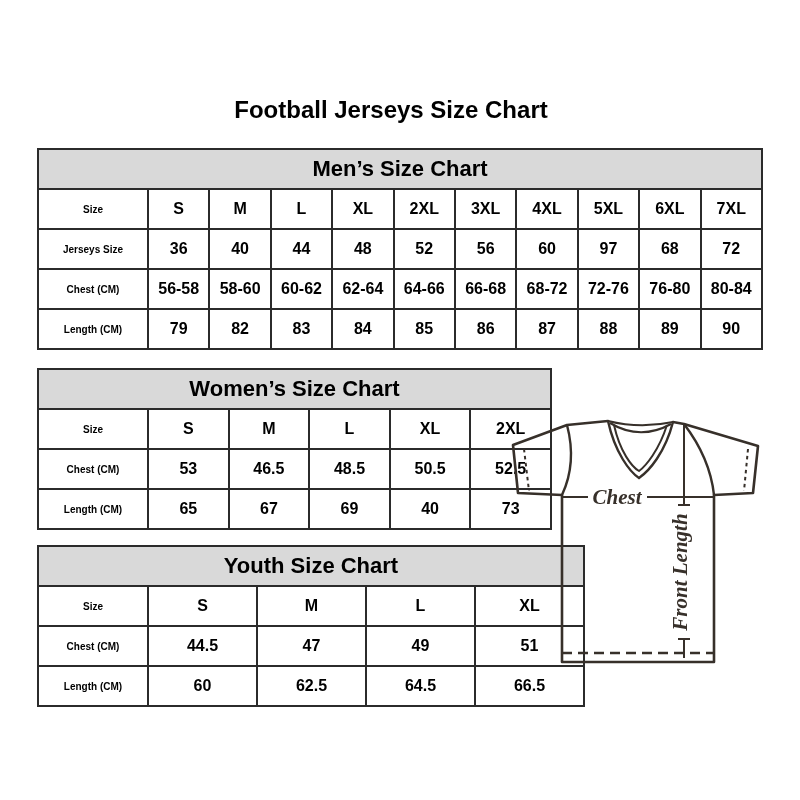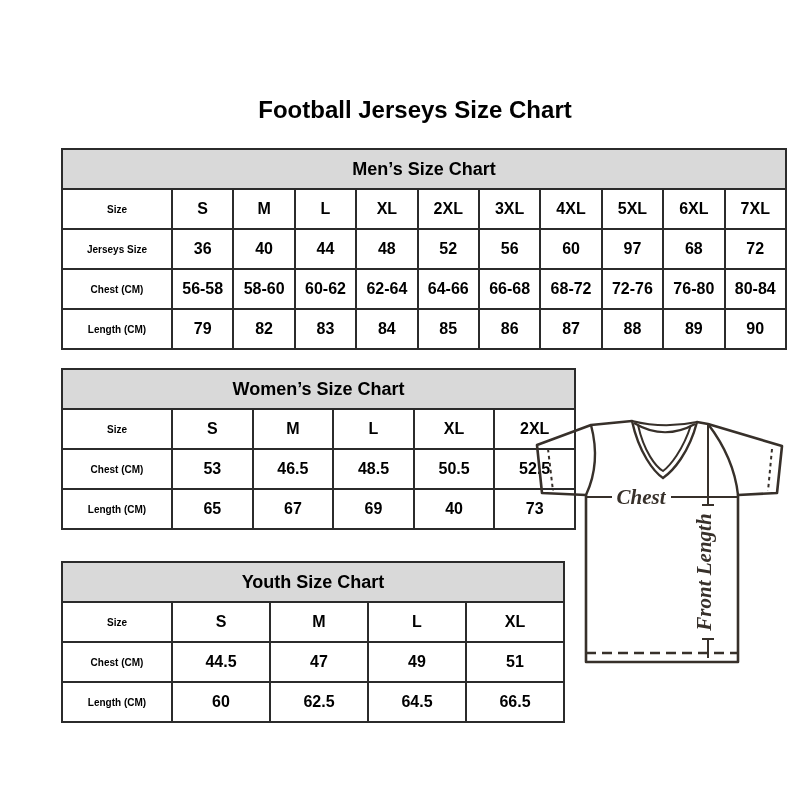--- a/index.html
+++ b/index.html
@@ -1,47 +1,47 @@
 <!DOCTYPE html>
 <html><head>
 <meta charset="utf-8">
 <style>
   html, body { margin:0; padding:0; }
   body {
     width:800px; height:800px; background:#ffffff;
     font-family:"Liberation Sans", sans-serif;
     position:relative; overflow:hidden;
   }
-  .page { position:absolute; inset:0; background:#ffffff;margin-left:24px; }
+  .page { position:absolute; inset:0; background:#ffffff; }
 
   .title {
     position:absolute; left:0; top:96px; width:782px;
     margin:0; text-align:center;
     font-size:24px; font-weight:bold; color:#000000;
   }
 
   table.tbl {
     position:absolute; border-collapse:collapse; table-layout:fixed;
     background:#ffffff;
   }
   table.tbl tr { height:40px; }
   table.tbl th, table.tbl td {
     border:2px solid #2b2b2b; padding:0;
     text-align:center; vertical-align:middle;
     font-weight:bold; color:#000000; font-size:16px;
     overflow:hidden; white-space:nowrap;
   }
   table.tbl th.tbl-title {
-    background:#d9d9d9; font-size:18px;
+    background:#d9d9d9; font-size:22px;
   }
   table.tbl td.rowlabel { font-size:10px; }
 
   #mens-table   { left:37px; top:148px; width:726px; height:200px; }
   #womens-table { left:37px; top:368px; width:515px; height:160px; }
-  #youth-table  { left:37px; top:561px; width:504px; height:160px; }
+  #youth-table  { left:37px; top:545px; width:548px; height:160px; }
 
   .jersey-svg { position:absolute; left:503px; top:408px; width:268px; height:262px; }
   .jersey-svg path, .jersey-svg line { fill:none; stroke:#37302a; }
   .jersey-label {
     fill:#37302a;
     font-family:"Liberation Serif", serif;
     font-style:italic; font-weight:bold; font-size:21px;
   }
 </style>
 </head>

